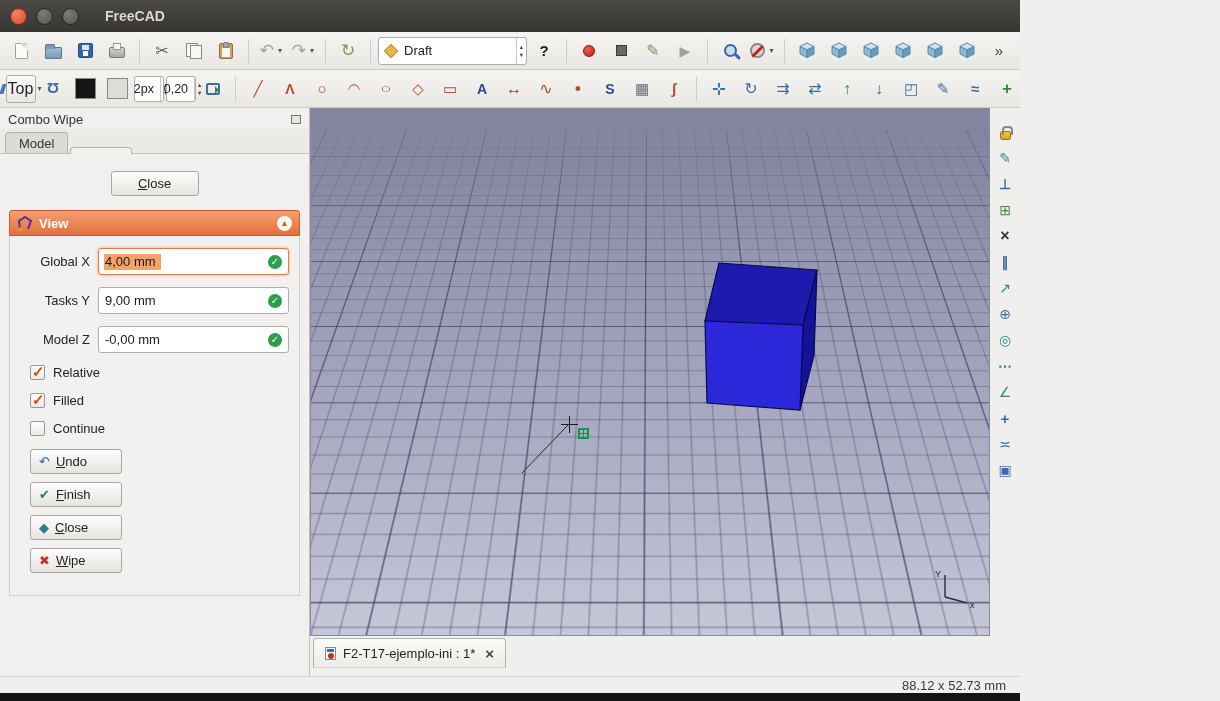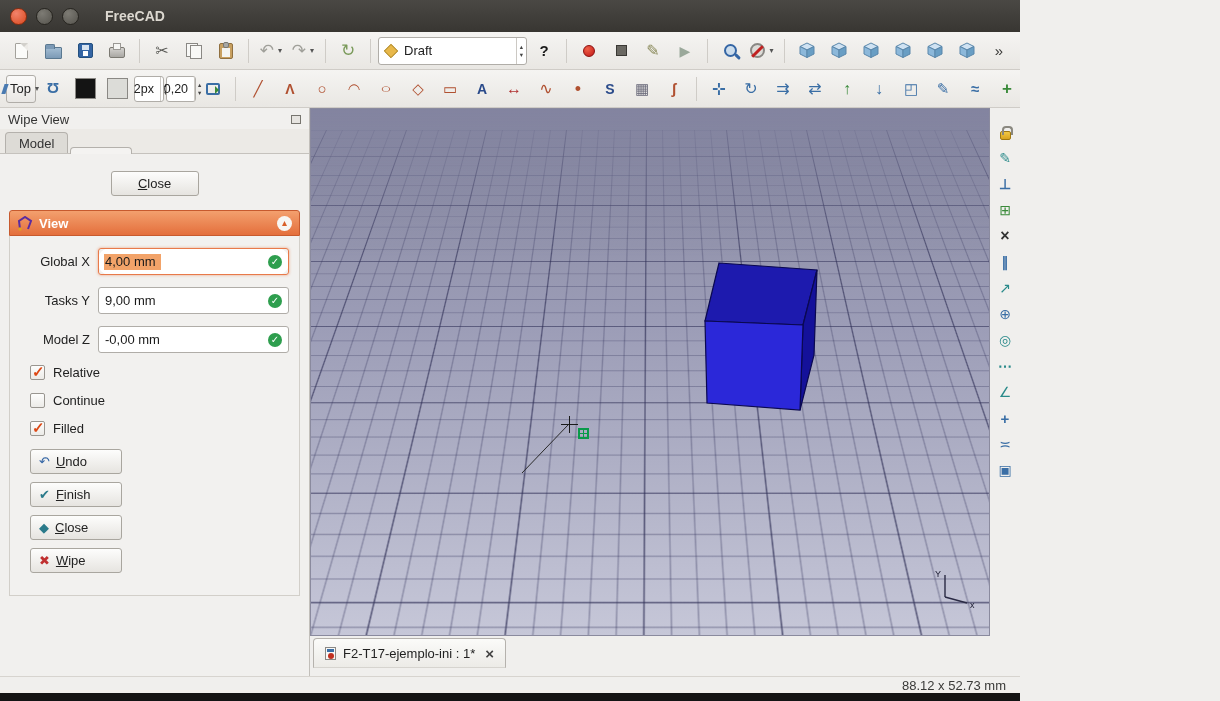--- a/index.html
+++ b/index.html
@@ -21,21 +21,21 @@
 .tbtn .g{line-height:1}
 .extra{font-size:8px;color:#555;margin-left:1px}
 .t-overflow{margin-left:auto;font-size:15px;color:#3a3a38}
 .t-spin{border:1px solid #b0ada8;background:#fff;height:26px;padding:0 0 0 6px;border-radius:3px}
 .t-spin .val{font-size:12.5px;color:#222}
 .ud{display:flex;flex-direction:column;justify-content:center;font-size:6.5px;color:#444;border-left:1px solid #ccc9c4;padding:0 3px;height:100%;margin-left:3px}
 .ud span{line-height:1.15}
 .t-combo{width:172px;height:28px;background:#fff;border:1px solid #b0ada8;border-radius:3px;padding:0 0 0 6px;justify-content:flex-start}
 .t-combo .val{flex:1;text-align:left;font-size:13px;color:#222;margin-left:4px}
 .t-plane{border:1px solid #b0ada8;background:linear-gradient(#fbfaf9,#e9e7e4);height:28px;padding:0 7px;border-radius:3px}
-.t-plane .val{font-size:13px;color:#222}
+.t-plane .val{font-size:16px;color:#222}
 .t-swatch .sw{width:21px;height:21px;border:1px solid #8a8884;display:block}
 .i-magnet .g{display:inline-block;transform:rotate(180deg);font-weight:bold}
 .i-ellipse .g{display:inline-block;transform:scaleX(1.45)}
 
 
 .cssic{display:block;position:relative}
 .ic-page{width:13px;height:16px;background:#fbfbf9;border:1px solid #a4a29c;border-radius:1px}
 .ic-page::after{content:"";position:absolute;top:-1px;right:-1px;border:4px solid;border-color:#d2d0cb #eceae6 transparent transparent}
 .ic-folder{width:17px;height:12px;background:linear-gradient(#a2bcd2,#7c9ab6);border:1px solid #5a7890;border-radius:1px;margin-top:4px}
 .ic-folder::before{content:"";position:absolute;top:-4px;left:-1px;width:8px;height:4px;background:#7c9ab6;border:1px solid #5a7890;border-bottom:none;border-radius:2px 2px 0 0}
@@ -364,21 +364,21 @@
       </span>
       <span class="tbtn t-glyph">
         <span class="g" style="color: rgb(58, 138, 58); font-weight: bold; font-size: 17px;">+</span>
       </span>
     </div>
 
   <div class="main">
 
     <div class="combo-view">
       <div class="cv-header">
-        <span class="cv-title">Wipe View</span>
+        <span class="cv-title">Combo Wipe</span>
         <span class="dock-icon"></span>
       </div>
       <div class="cv-tabs">
         <span class="cv-tab">Model</span>
         <span class="cv-tab active">Tasks</span>
       </div>
       <div class="cv-body">
         <button class="closetop"><span class="mn">Close</span></button>
 
         <div class="task-header">
@@ -413,26 +413,26 @@
               <span class="badge">✓</span>
             </span>
           </div>
 
           <div>
               <div class="cbrow">
                 <span class="cb checked"></span>
                 <span class="cblabel">Relative</span>
               </div>
               <div class="cbrow">
+                <span class="cb checked"></span>
+                <span class="cblabel">Filled</span>
+              </div>
+              <div class="cbrow">
                 <span class="cb"></span>
                 <span class="cblabel">Continue</span>
-              </div>
-              <div class="cbrow">
-                <span class="cb checked"></span>
-                <span class="cblabel">Filled</span>
               </div>
             </div>
           <div>
               <button class="act">
                 <span class="ag" style="color: rgb(52, 101, 164);">↶</span>
                 <span class="mn">Undo</span>
               </button>
               <button class="act">
                 <span class="ag" style="color: rgb(42, 122, 138);">✔</span>
                 <span class="mn">Finish</span>

